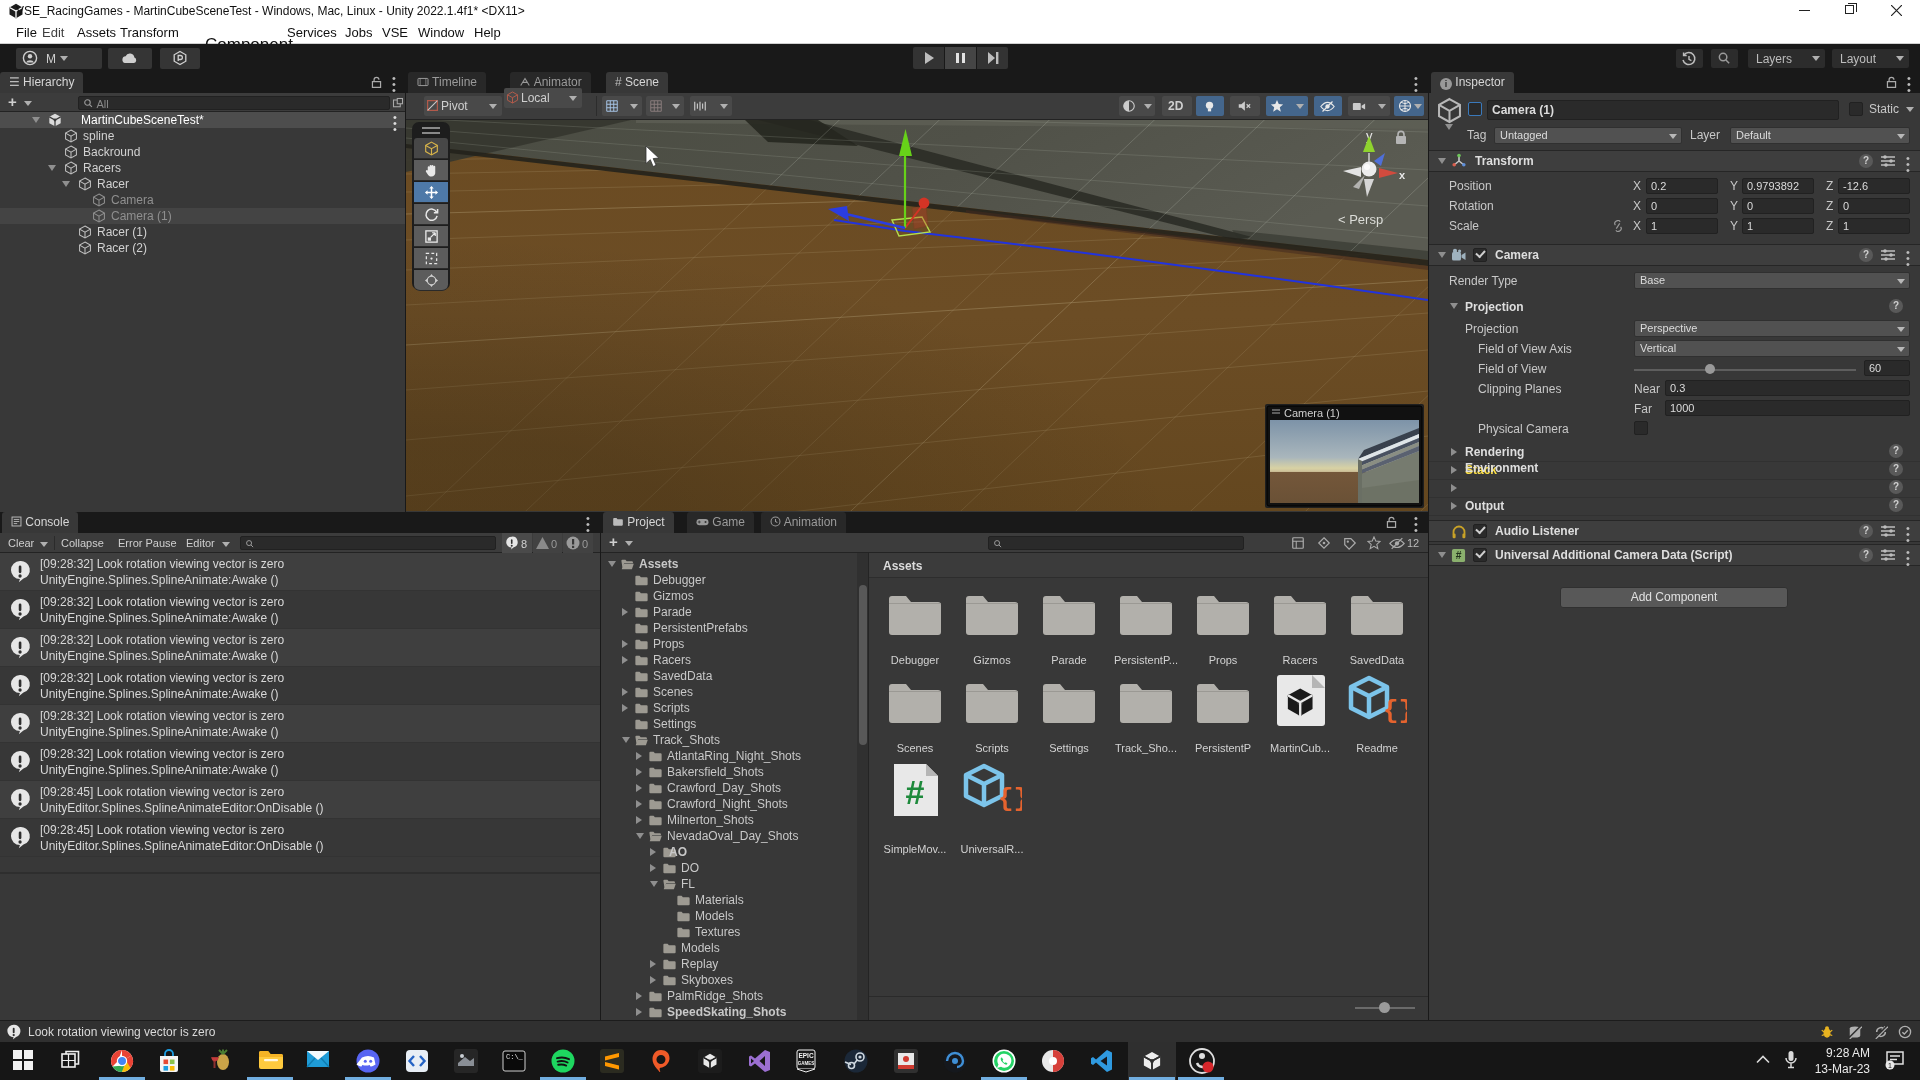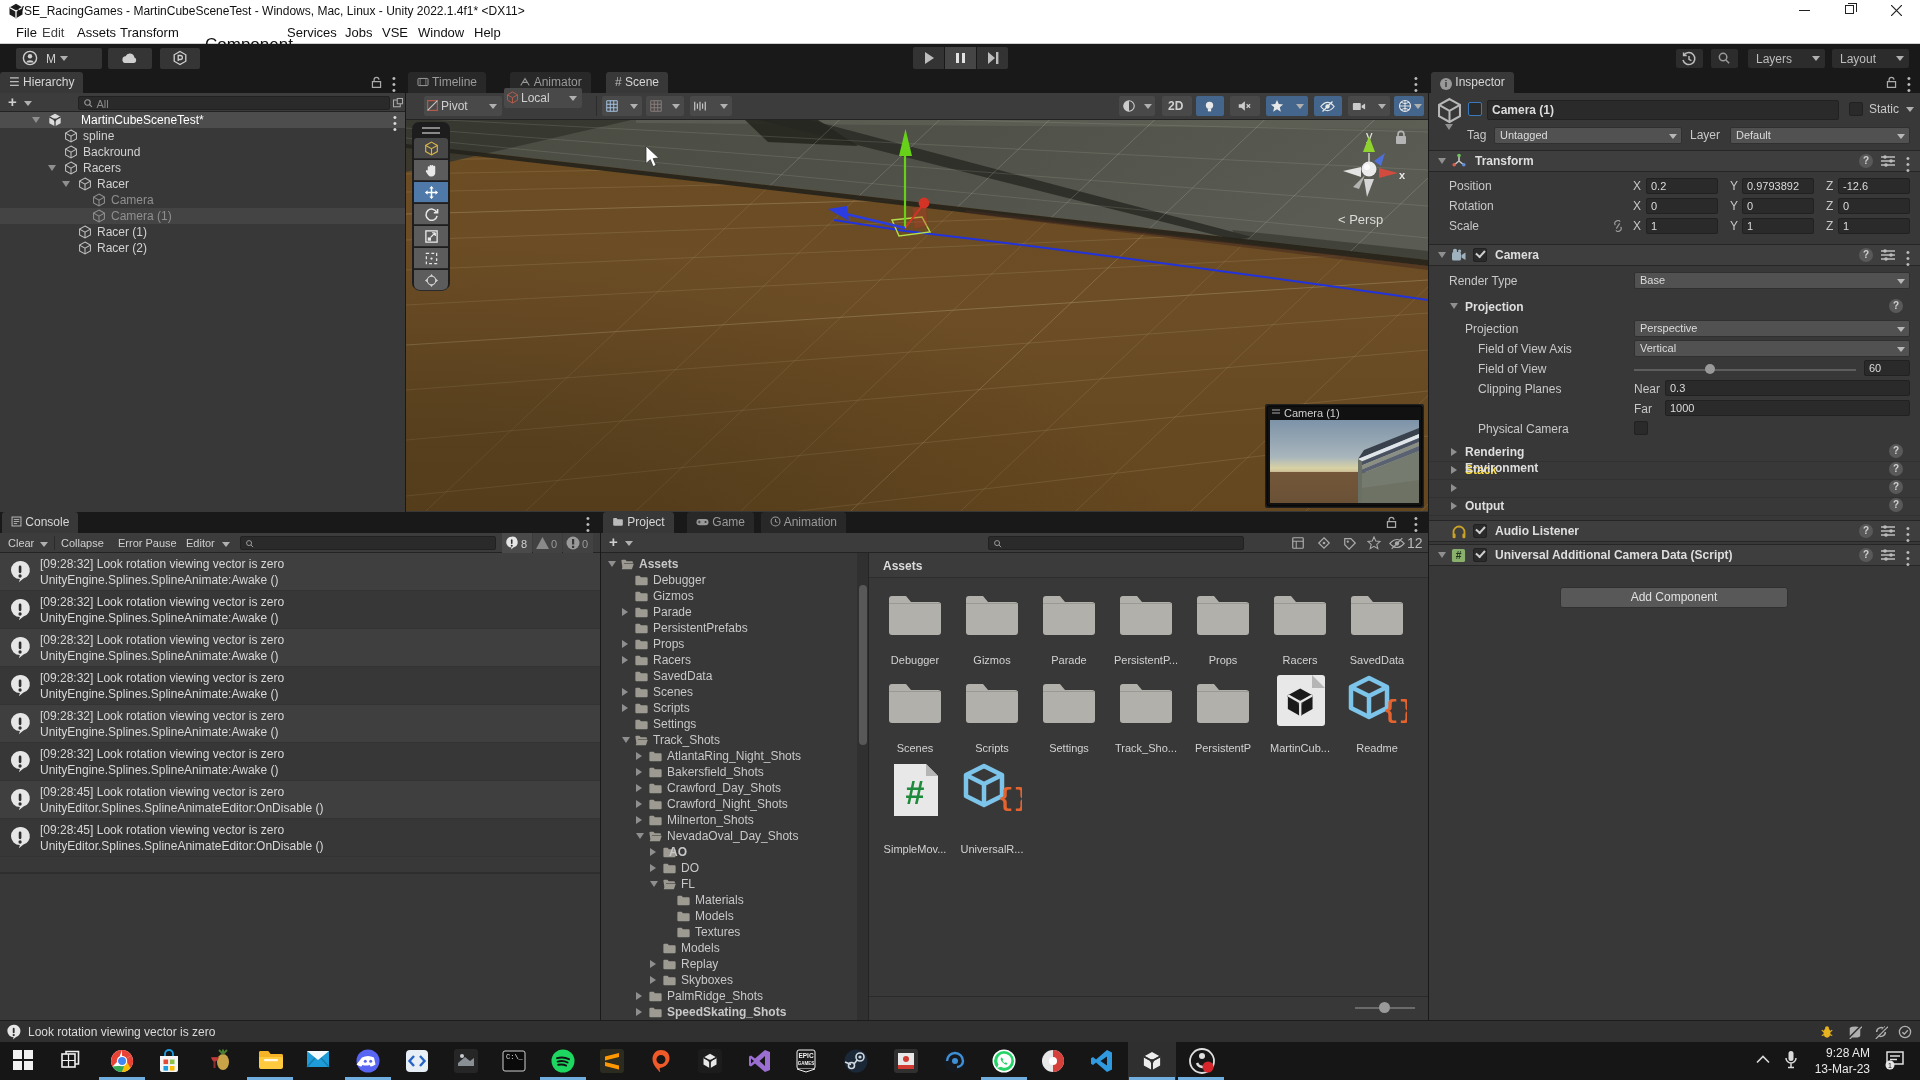--- a/index.html
+++ b/index.html
@@ -704,21 +704,21 @@
       <circle cx="5.5" cy="6.5" r="1.3" fill="#aaa"></circle>
     </svg>
 <svg class="abs" style="left:766px;top:24px" width="14" height="14" viewBox="0 0 16 16">
       <path d="M8 1 L10 5.8 L15 6.2 L11.2 9.5 L12.4 14.5 L8 11.8 L3.6 14.5 L4.8 9.5 L1 6.2 L6 5.8 Z" fill="none" stroke="#aaa" stroke-width="1.2"></path>
     </svg>
 <svg class="abs" style="left:788px;top:25px" width="16" height="13" viewBox="0 0 18 14">
       <path d="M1 7 Q9 -2 17 7 Q9 16 1 7 Z" fill="none" stroke="#aaa" stroke-width="1.3"></path>
       <circle cx="9" cy="7" r="2.4" fill="#aaa"></circle>
       <path d="M3 13 L15 1" stroke="#aaa" stroke-width="1.4"></path>
     </svg>
-<div class="txt" style="left:806px;top:23px;font-size:14px;color:#bbb">12</div>
+<div class="txt" style="left:806px;top:23px;font-size:11px;color:#bbb">12</div>
 <div class="arrowD" style="left:7px;top:49px"></div>
 <svg class="abs" style="left:19px;top:45px" width="15" height="14" viewBox="0 0 16 16">
       <use href="#folderopen" fill="#9d9a92"></use>
     </svg>
 <div class="txt" style="left:38px;top:44px;font-weight:bold">Assets</div>
 <svg class="abs" style="left:33px;top:61px" width="15" height="14" viewBox="0 0 16 16">
       <use href="#folder" fill="#9d9a92"></use>
     </svg>
 <div class="txt" style="left:52px;top:60px;font-weight:normal">Debugger</div>
 <svg class="abs" style="left:33px;top:77px" width="15" height="14" viewBox="0 0 16 16">

